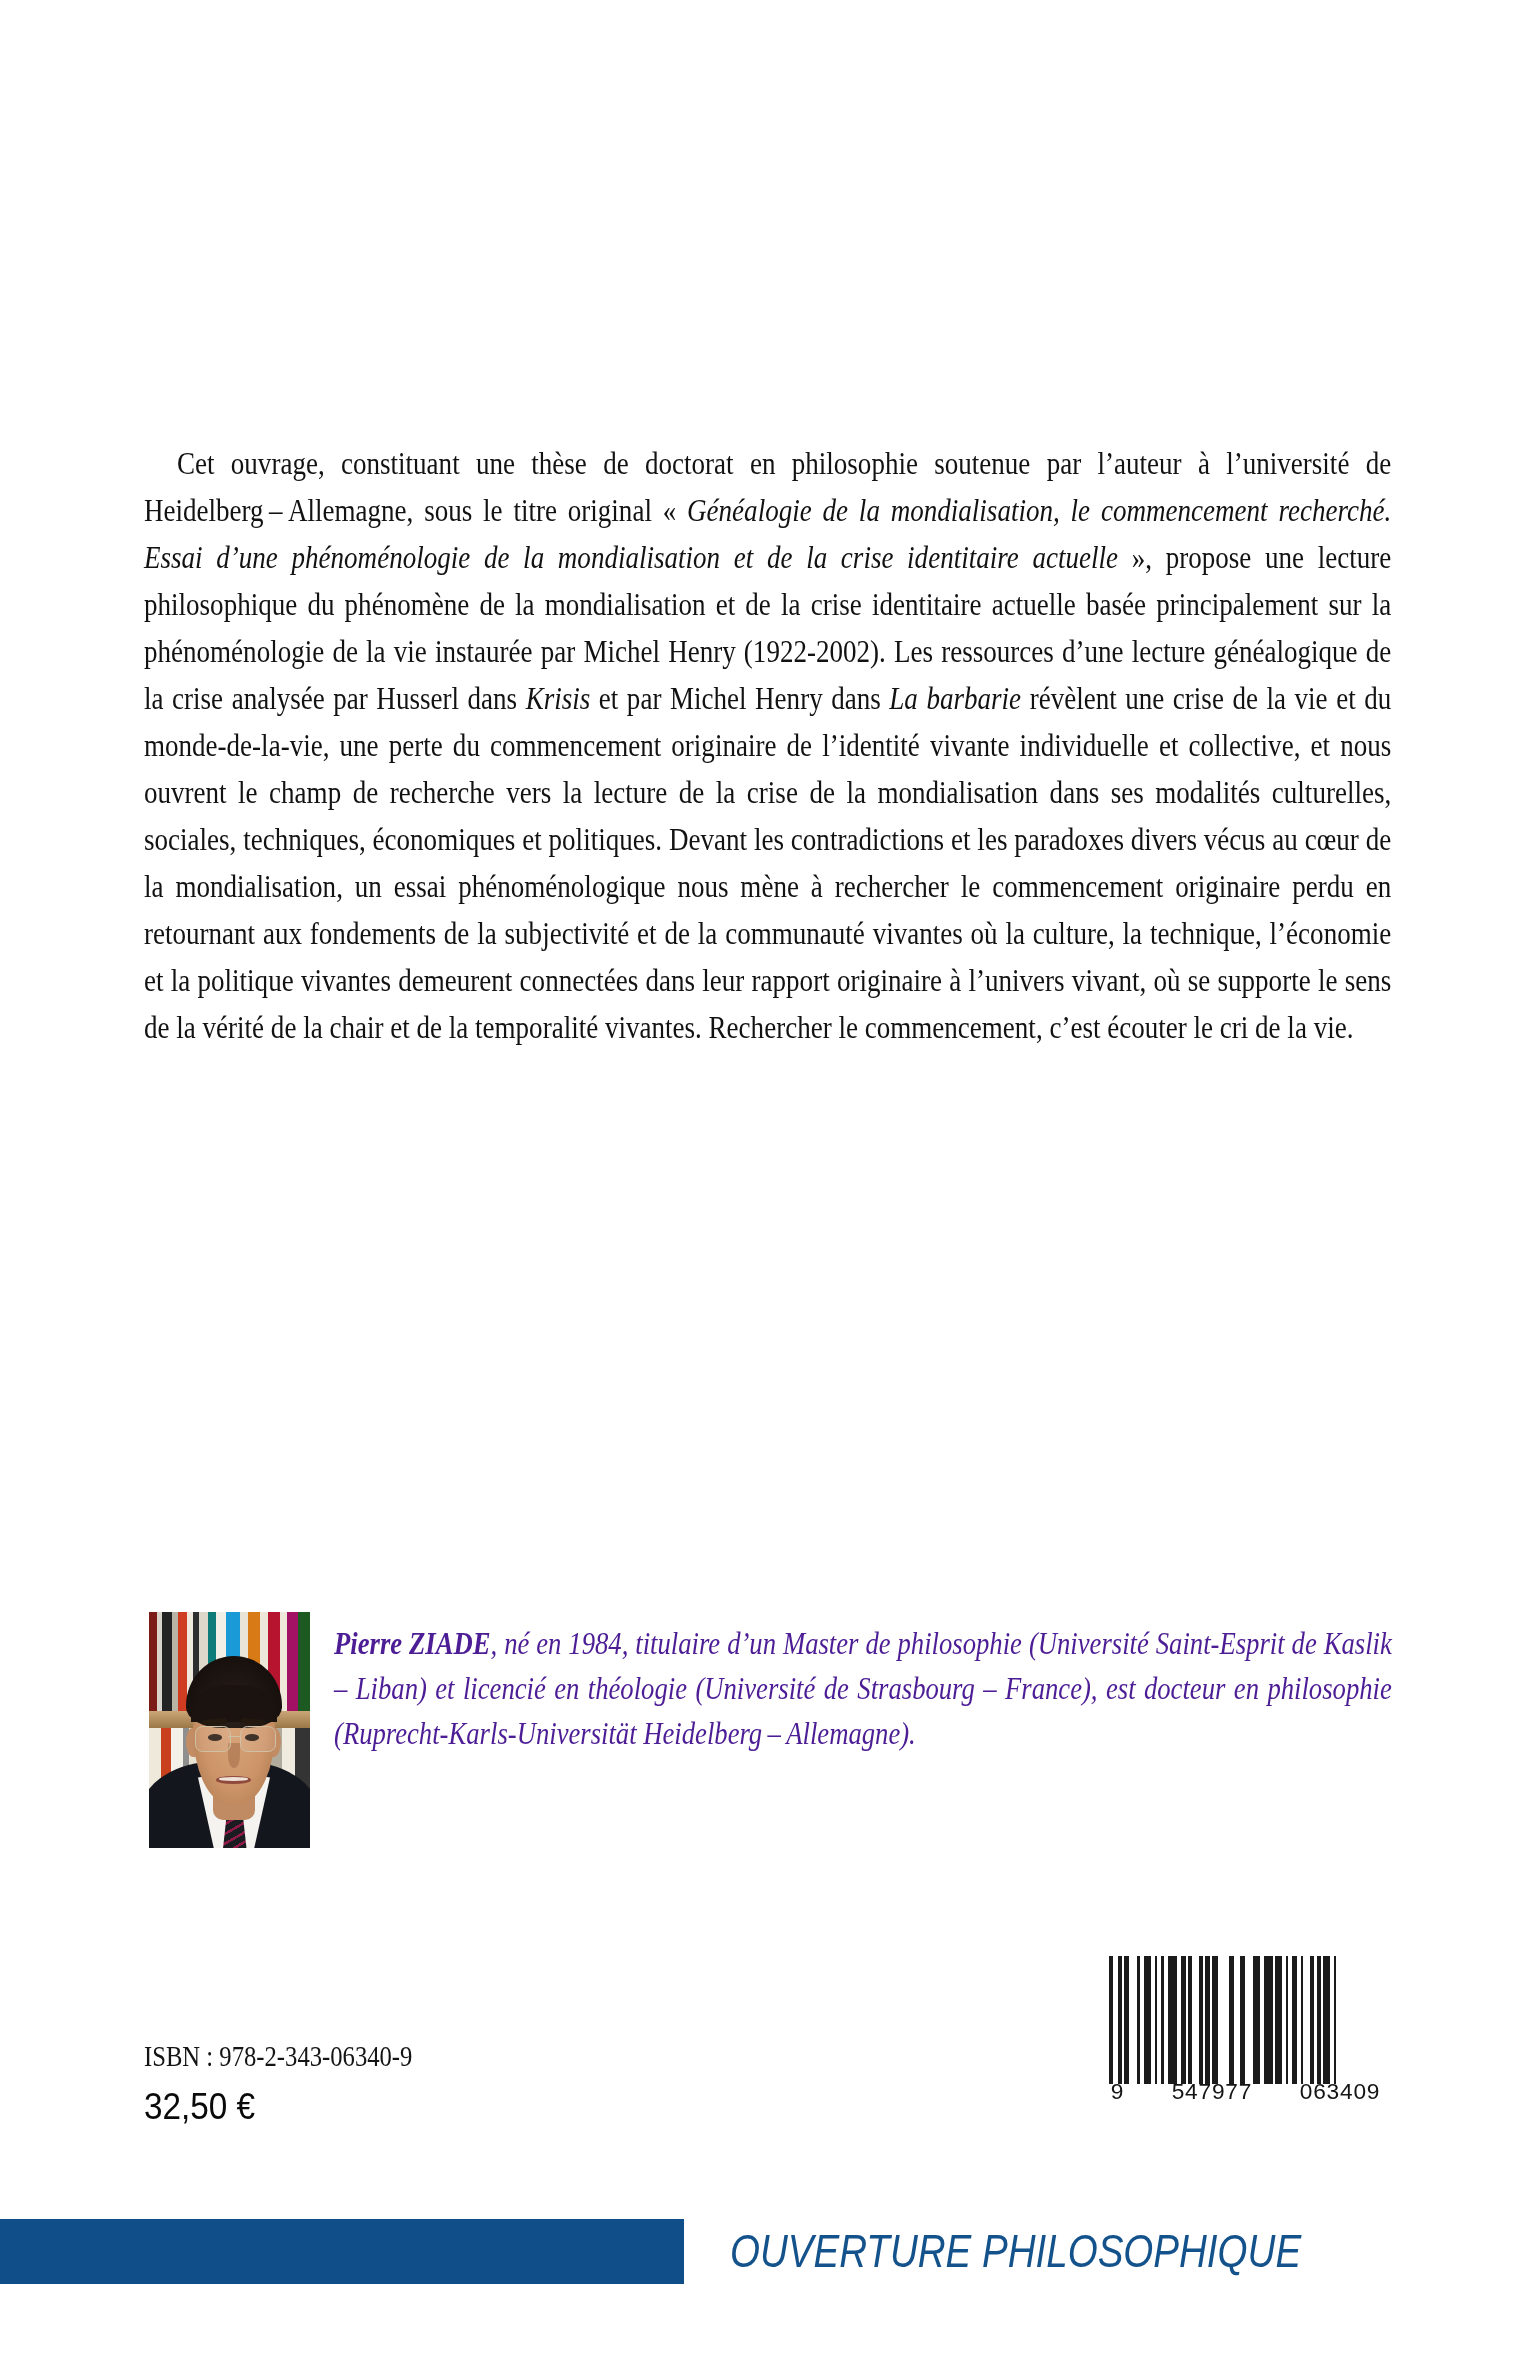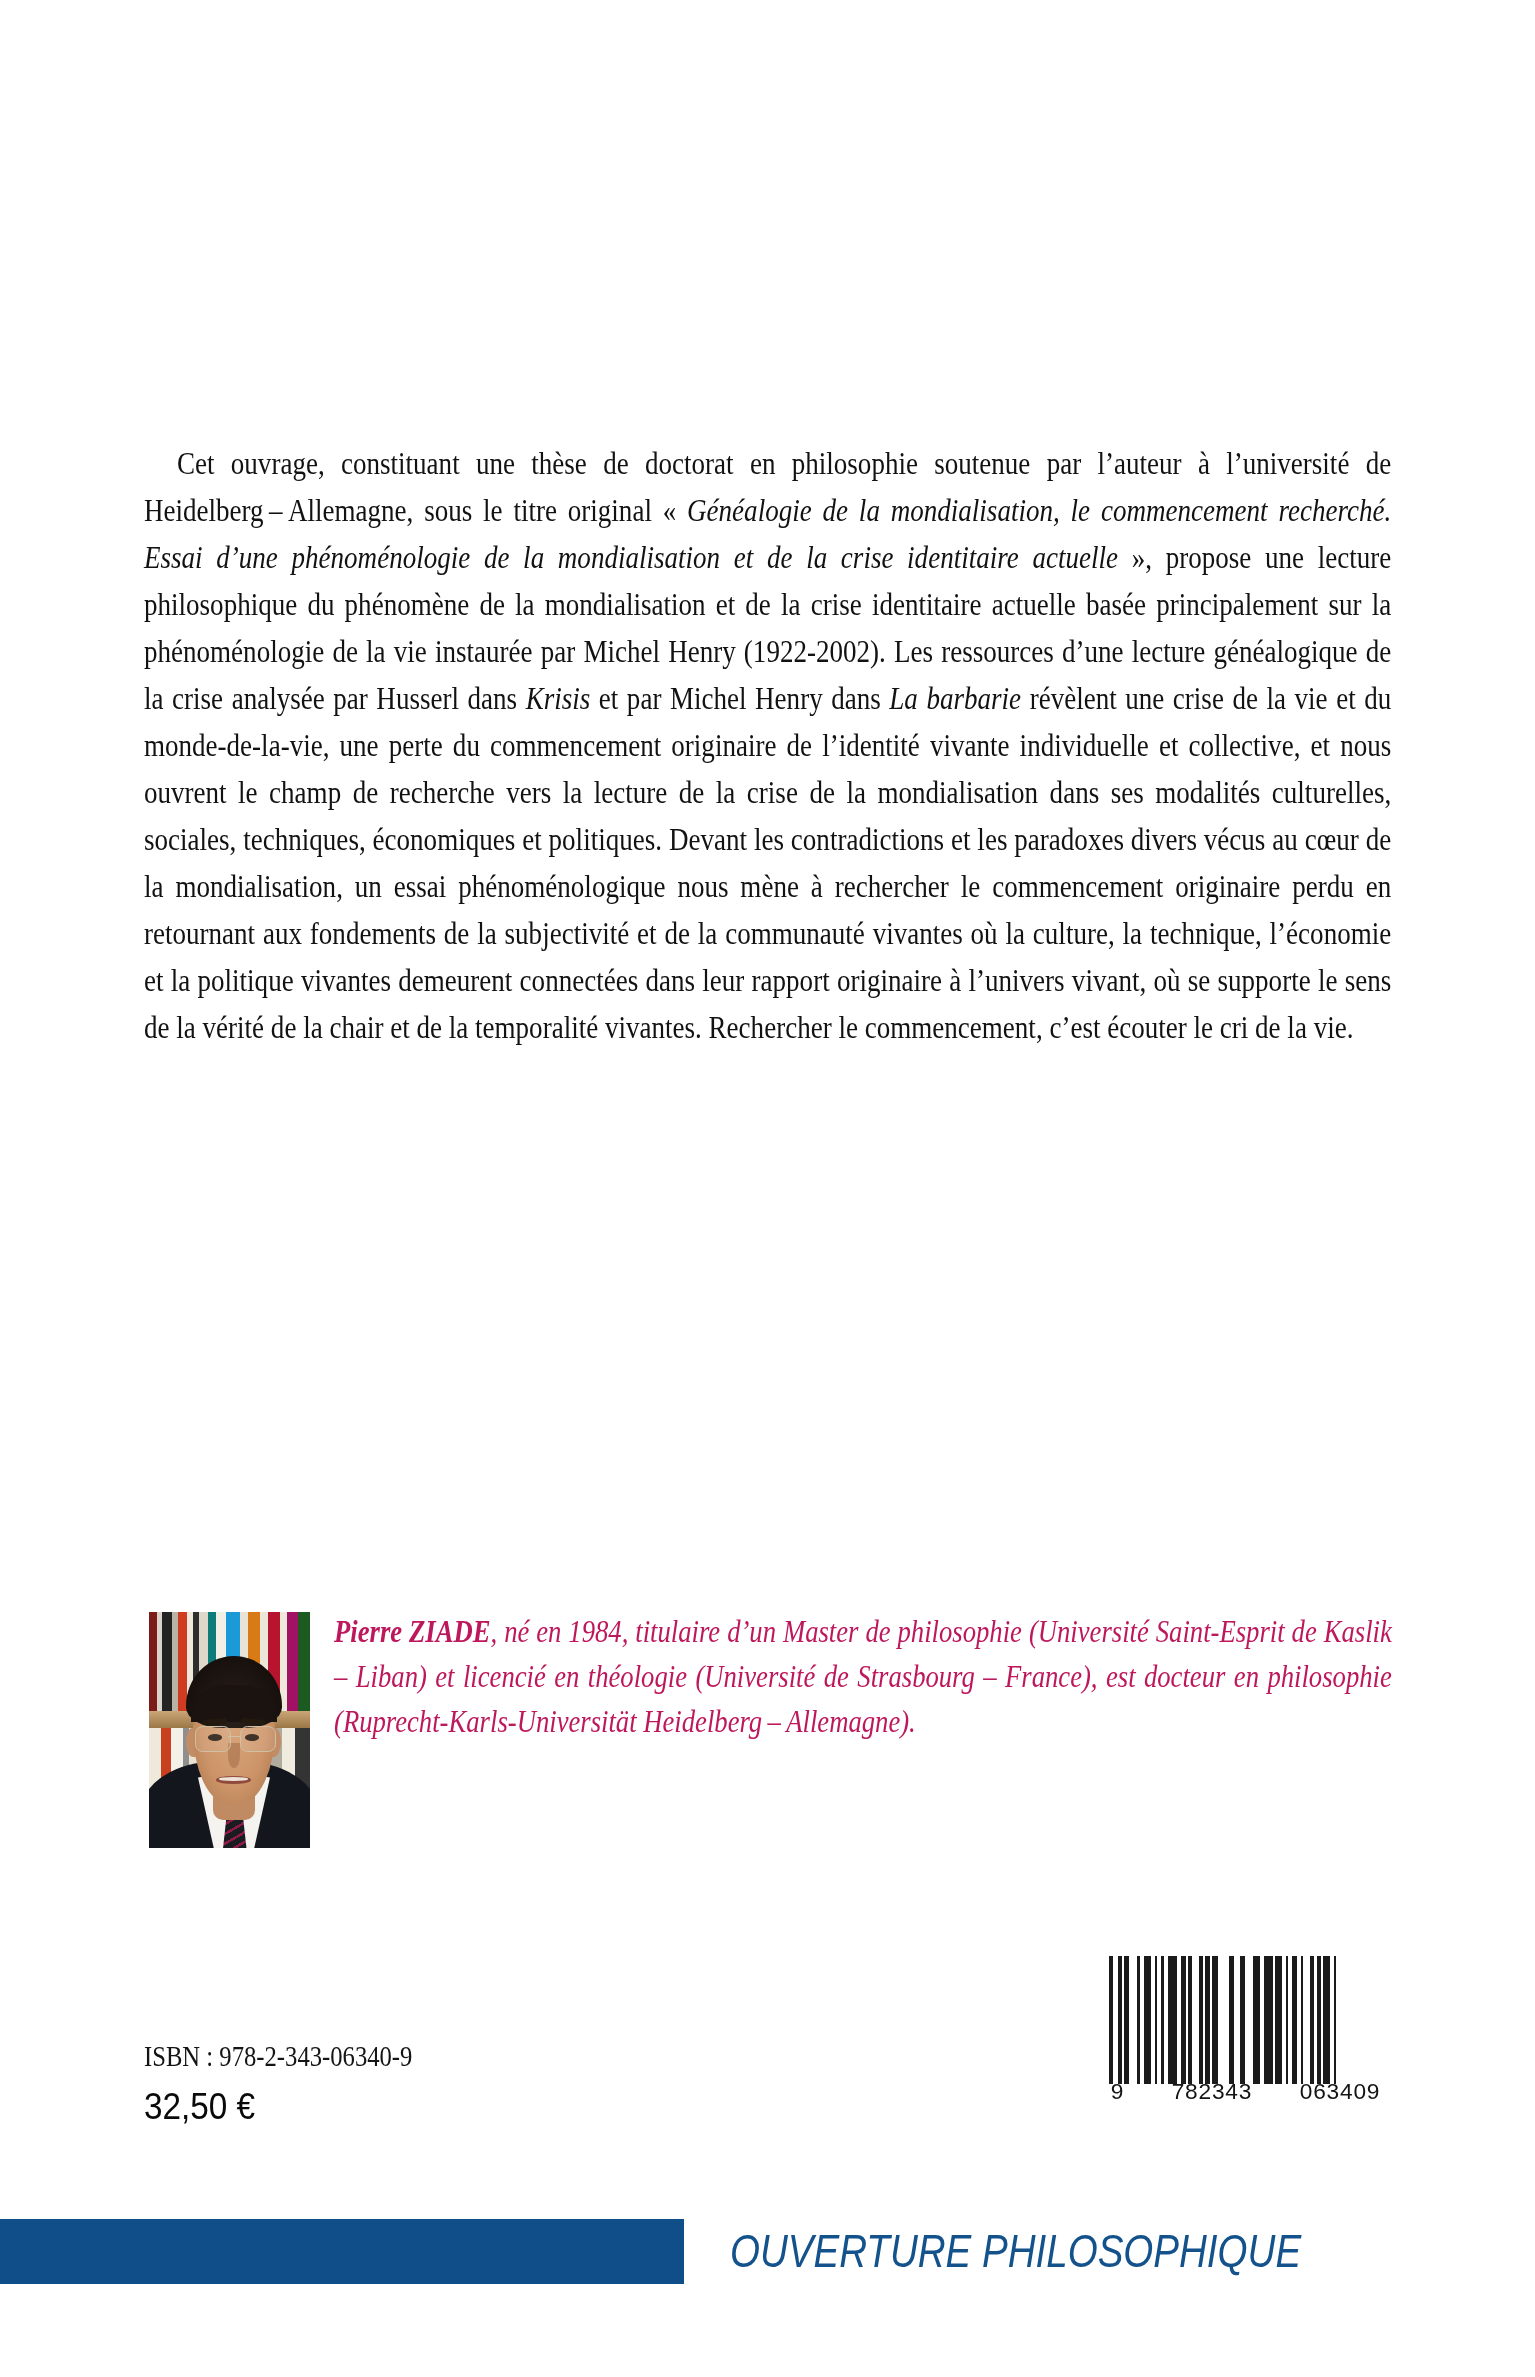--- a/index.html
+++ b/index.html
@@ -93,28 +93,28 @@
     left: 5px;
     top: 3.4px;
     width: 161px;
     height: 236px;
     overflow: hidden;
     background: #2a1f17;
   }
   .bio-text {
     position: absolute;
     left: 190px;
-    top: 0px;
+    top: 12px;
     width: 1058px;
     text-align: justify;
     font-family: "Liberation Serif", serif;
     font-style: italic;
     font-size: 31px;
     line-height: 45px;
-    color: #be185d;
+    color: #4c1d95;
   }
   .bio-inner {
     display: block;
     transform: scaleX(0.86);
     transform-origin: left top;
     width: 1230px;
   }
   .bio-text b { font-weight: 700; font-style: italic; }
 
   
@@ -357,21 +357,21 @@
         <i class="sp" style="width: 2.2px;"></i>
         <i style="width: 4.4px;"></i>
         <i class="sp" style="width: 2.2px;"></i>
         <i style="width: 6.5px;"></i>
         <i class="sp" style="width: 4.4px;"></i>
         <i style="width: 2.2px;"></i>
         <i class="sp" style="width: 4.4px;"></i>
       </div>
     <div class="digits">
       <span>9</span>
-      <span>782343</span>
+      <span>547977</span>
       <span>063409</span>
     </div>
   </div>
 
   <div class="footer-bar"></div>
   <div class="footer-collection">
     <span class="w1">OUVERTURE</span>
     <span> </span><span class="w2">PHILOSOPHIQUE</span>
   </div>
 

